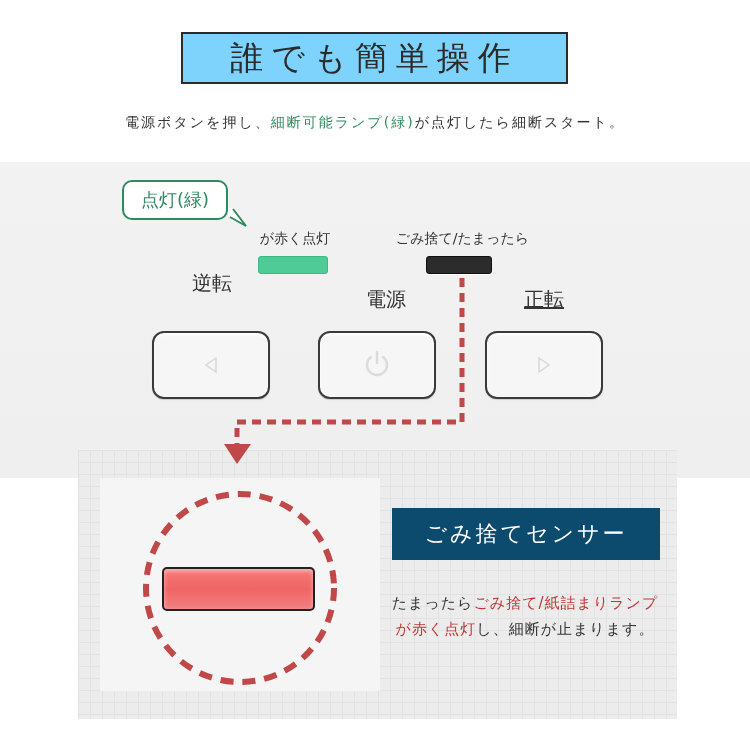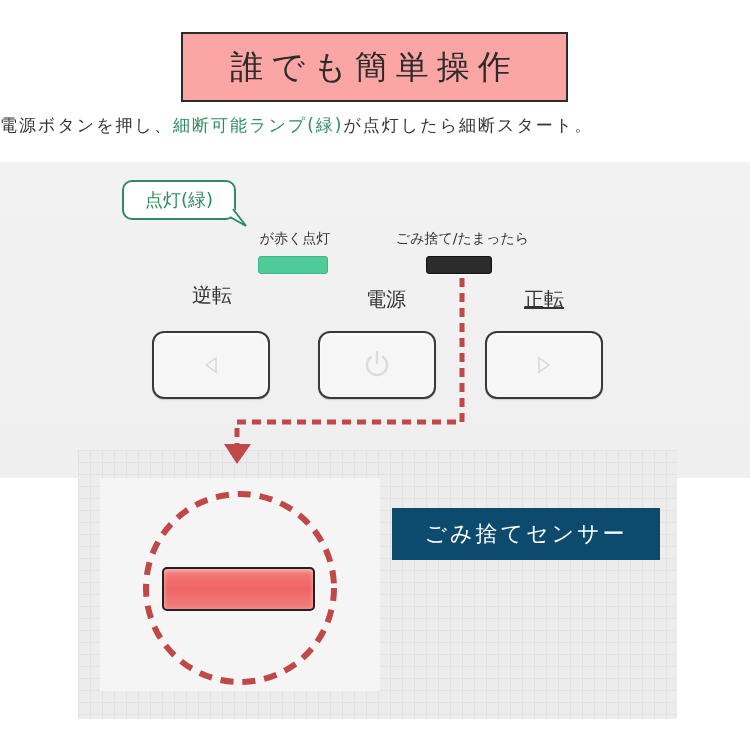--- a/index.html
+++ b/index.html
@@ -1,37 +1,37 @@
 <!DOCTYPE html>
 <html><head>
   <meta charset="utf-8">
   <style>
     * { box-sizing: border-box; margin: 0; padding: 0; }
     html, body { width: 750px; height: 750px; background: #ffffff; overflow: hidden; }
     body { position: relative; font-family: "DejaVu Sans", "Liberation Sans", sans-serif; color: #333; }
 
     .title-box {
-      position: absolute; left: 181px; top: 32px; width: 387px; height: 70px;
-      border: 2px solid #2b2b2b; background: #fca5a5;
+      position: absolute; left: 181px; top: 32px; width: 387px; height: 52px;
+      border: 2px solid #2b2b2b; background: #7dd3fc;
       display: flex; align-items: center; justify-content: center;
       font-size: 33px; letter-spacing: 8px; color: #2b2b2b;
     }
     .subtitle {
-      position: absolute; left: 0; top: 114px; width: 750px; text-align: left;
-      font-size: 17px; letter-spacing: 2px; color: #333;
+      position: absolute; left: 0; top: 114px; width: 750px; text-align: center;
+      font-size: 14px; letter-spacing: 2px; color: #333;
     }
     .subtitle .green { color: #2e8a5f; }
 
     .product-panel {
       position: absolute; left: 0; top: 162px; width: 750px; height: 316px;
       background: linear-gradient(180deg, #f2f2f2 0%, #efefef 100%);
     }
 
     .bubble {
-      position: absolute; left: 122px; top: 180px; width: 114px; height: 40px;
+      position: absolute; left: 122px; top: 180px; width: 106px; height: 40px;
       border: 2px solid #2e8a5f; border-radius: 10px; background: #fff;
       color: #2e8a5f; font-size: 18px;
       display: flex; align-items: center; justify-content: center;
     }
     .bubble-tail {
       position: absolute; left: 228px; top: 208px; width: 20px; height: 20px;
     }
 
     .lamp-label {
       position: absolute; font-size: 14px; color: #333; text-align: center;
@@ -104,21 +104,21 @@
   <path d="M0 0 L6 0 L18 18 L0 8 Z" fill="#fff"></path>
   <path d="M5 1 L18 18 L2 9" fill="none" stroke="#2e8a5f" stroke-width="2"></path>
 </svg>
 
 <div class="lamp-label" style="left:250px; top:230px; width:90px;">が赤く点灯</div>
 <div class="lamp green" style="left:258px; top:256px; width:70px;"></div>
 
 <div class="lamp-label" style="left:380px; top:230px; width:165px;">ごみ捨て/たまったら</div>
 <div class="lamp black" style="left:426px; top:256px; width:66px;"></div>
 
-<div class="btn-label" style="left:152px; top:282px;">逆転</div>
+<div class="btn-label" style="left:152px; top:270px;">逆転</div>
 <div class="btn-label" style="left:326px; top:286px;">電源</div>
 <div class="btn-label" style="left:484px; top:286px;text-decoration:underline;">正転</div>
 
 <div class="hw-btn" style="left:152px; top:331px;">
   <svg width="16" height="18" viewBox="0 0 16 18">
     <path d="M13 2 L3 9 L13 16 Z" fill="none" stroke="#d8d8d8" stroke-width="1.5"></path>
   </svg>
 </div>
 <div class="hw-btn" style="left:318px; top:331px;">
   <svg width="30" height="32" viewBox="0 0 30 32">
@@ -140,13 +140,15 @@
   <path d="M462 278 L462 422 L237 422 L237 446" fill="none" stroke="#c04848" stroke-width="5" stroke-dasharray="9 6"></path>
   <path d="M224 444 L251 444 L237 464 Z" fill="#c04848"></path>
   <circle cx="240" cy="588" r="94" fill="none" stroke="#c04848" stroke-width="6" stroke-dasharray="13 9"></circle>
 </svg>
 
 <div class="sensor-title">
   <span>ごみ捨てセンサー</span>
 </div>
 
 <div class="desc">
+  <div><span>たまったら</span><span class="red">ごみ捨て/紙詰まりランプ</span></div>
+  <div><span class="red">が赤く点灯</span><span>し、細断が止まります。</span></div>
 </div>
 
 </body></html>

